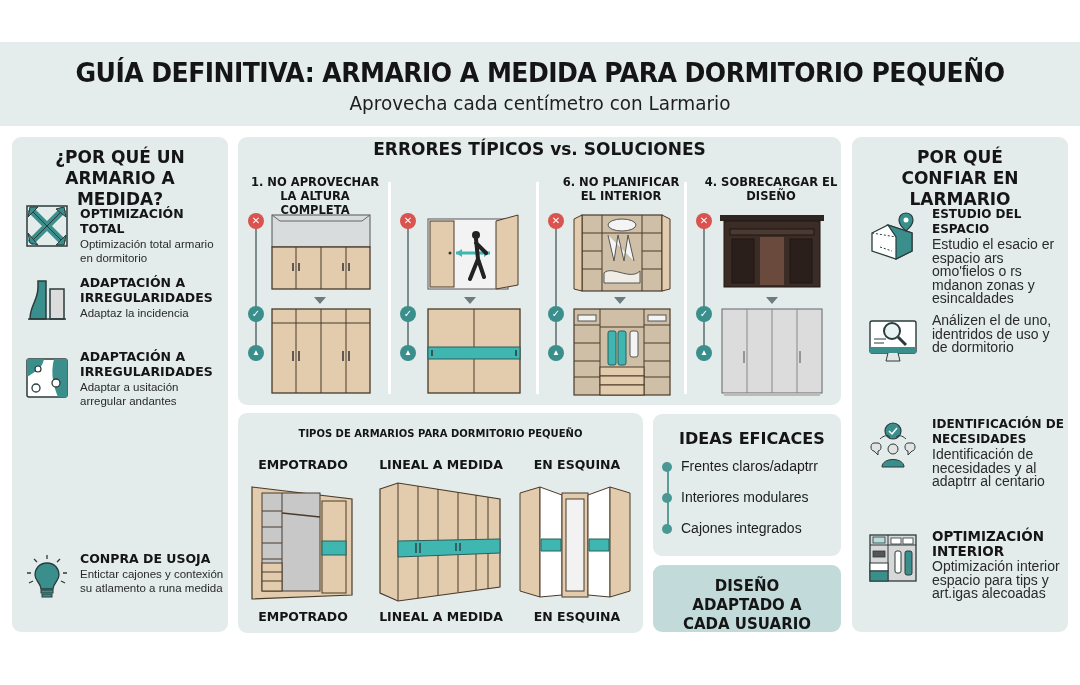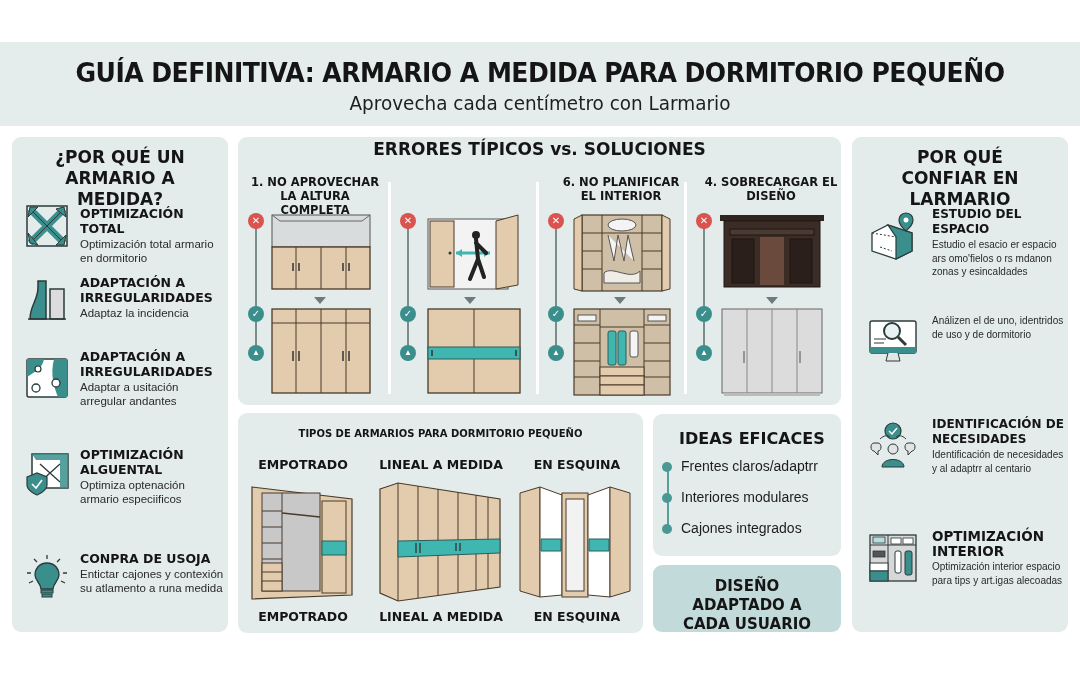--- a/index.html
+++ b/index.html
@@ -33,21 +33,21 @@
   .feat .txt { position: absolute; left: 68px; right: 4px; }
   .feat .h { font-family: "DejaVu Sans", sans-serif; font-weight: bold; font-size: 12.5px; line-height: 15px; color: #151515; }
   .feat .d { font-size: 11.5px; line-height: 14px; color: #2a2a2a; margin-top: 1px; }
 
   
   #right { left: 852px; top: 137px; width: 216px; height: 495px; }
   #right .panel-title { font-size: 17px; line-height: 21px; margin-top: 10px; }
   #right .feat .ico { left: 16px; width: 50px; height: 50px; }
   #right .feat .txt { left: 80px; }
   #right .feat .h { font-size: 12px; }
-  #right .feat .d { font-size: 10px; line-height: 13.5px; }
+  #right .feat .d { font-size: 14px; line-height: 13.5px; }
 
   
   #errors { left: 238px; top: 137px; width: 603px; height: 268px; }
   #errors .panel-title { font-size: 17px; margin-top: 2px; }
   .err-col { position: absolute; top: 38px; width: 148px; height: 225px; }
   .err-col .lbl {
     font-family: "DejaVu Sans", sans-serif; font-weight: bold; font-size: 11.5px; line-height: 14px;
     text-align: center; color: #151515; position: absolute; left: 0; right: 0; top: 0;
   }
   .sep { position: absolute; top: 45px; width: 3px; height: 212px; background: #ffffff; }
@@ -119,33 +119,20 @@
       <circle cx="12" cy="33" r="4" fill="#fff" stroke="#2b3b3b" stroke-width="1.3"></circle>
       <circle cx="32" cy="28" r="4" fill="#fff" stroke="#2b3b3b" stroke-width="1.3"></circle>
       <circle cx="14" cy="14" r="3" fill="#fff" stroke="#2b3b3b" stroke-width="1.2"></circle>
     </svg>
     <div class="txt" style="top:0px;">
       <div class="h">ADAPTACIÓN A IRREGULARIDADES</div>
       <div class="d">Adaptar a usitación arregular andantes</div>
     </div>
   </div>
 
-  <div class="feat" style="top:310px;">
-    <svg class="ico" viewBox="0 0 46 46" style="top:4px;">
-      <rect x="8" y="3" width="36" height="34" fill="#fff" stroke="#2b3b3b" stroke-width="1.5"></rect>
-      <path d="M8 3 L44 3 L44 37 L36 37 L36 9 L12 9 Z" fill="#3a8f8c" opacity="0.85"></path>
-      <path d="M16 13 L36 31 M36 13 L16 31" stroke="#2b3b3b" stroke-width="1.3"></path>
-      <path d="M3 26 L13 22 L23 26 L23 34 C23 40 13 44 13 44 C13 44 3 40 3 34 Z" fill="#3a8f8c" stroke="#2b3b3b" stroke-width="1.2"></path>
-      <path d="M8 33 L12 37 L18 29" stroke="#fff" stroke-width="1.6" fill="none"></path>
-    </svg>
-    <div class="txt" style="top:0px;">
-      <div class="h">OPTIMIZACIÓN ALGUENTAL</div>
-      <div class="d">Optimiza optenación armario especiificos</div>
-    </div>
-  </div>
 
   <div class="feat" style="top:414px;">
     <svg class="ico" viewBox="0 0 46 46" style="top:2px;">
       <path d="M23 10 C15 10 11 16 11 22 C11 28 17 30 17 36 L29 36 C29 30 35 28 35 22 C35 16 31 10 23 10 Z" fill="#3a8f8c" stroke="#2b3b3b" stroke-width="1.3"></path>
       <rect x="17" y="37" width="12" height="3" fill="#3a8f8c" stroke="#2b3b3b" stroke-width="1"></rect>
       <rect x="18" y="41" width="10" height="3" fill="#3a8f8c" stroke="#2b3b3b" stroke-width="1"></rect>
       <path d="M23 2 L23 6 M10 6 L13 9 M36 6 L33 9 M3 20 L7 20 M39 20 L43 20 M5 30 L9 28 M41 30 L37 28" stroke="#2b3b3b" stroke-width="1.3"></path>
     </svg>
     <div class="txt" style="top:0px;">
       <div class="h">CONPRA DE USOJA</div>

